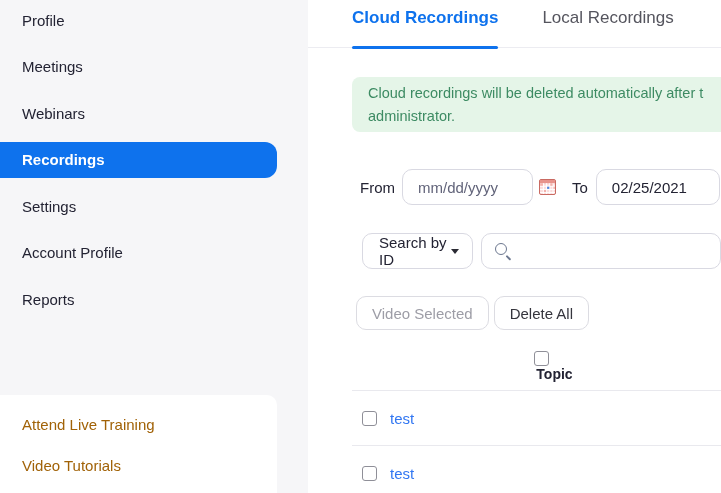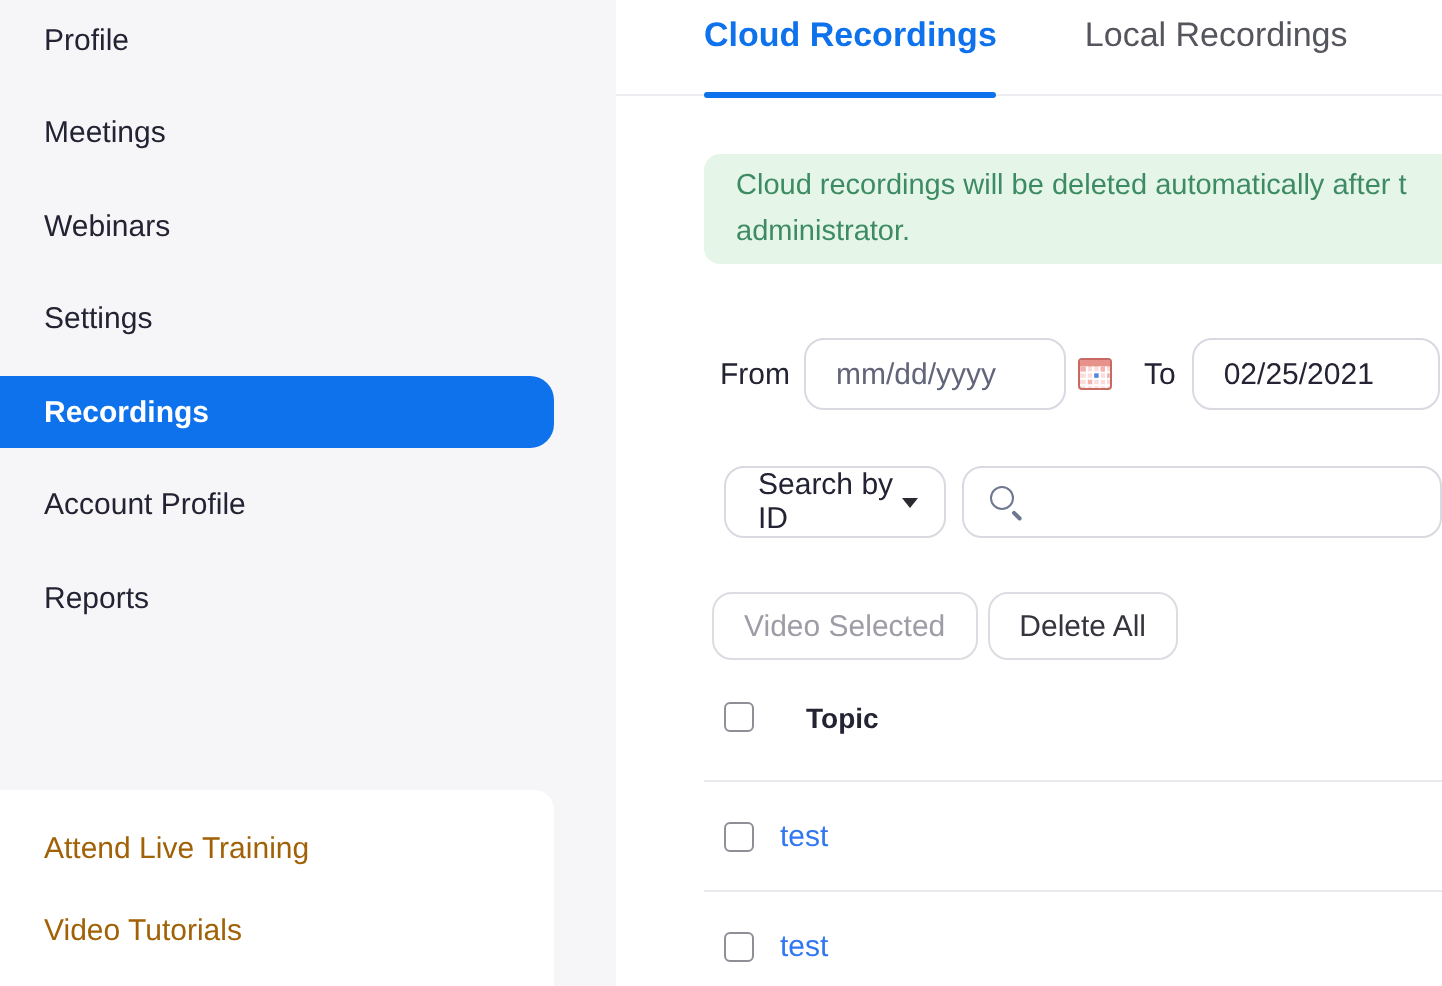--- a/index.html
+++ b/index.html
@@ -45,38 +45,38 @@
   .mag{position:absolute;left:14px;top:10px;width:16px;height:16px;pointer-events:none;}
   .mag::before{content:"";position:absolute;left:0;top:0;width:10px;height:10px;border:1.5px solid #6d7890;border-radius:50%;}
   .mag::after{content:"";position:absolute;left:11.5px;top:11.5px;width:6px;height:1.5px;background:#6d7890;transform:rotate(45deg);transform-origin:0 0;border-radius:1px;}
 
   .btn-row{margin:27px 0 0 48px;}
   .btn{height:34px;box-sizing:border-box;border:1px solid #dcdce2;border-radius:10px;background:#fff;font-family:"Liberation Sans",sans-serif;font-size:15px;color:#35353d;padding:0 15px;cursor:pointer;}
   .btn.disabled{color:#9d9da6;cursor:default;}
   .btn + .btn{margin-left:5px;}
 
   .table{margin:21px 0 0 44px;}
-  .thead{height:39px;display:flex;align-items:flex-start;padding-left:10px;border-bottom:1px solid #e9e9ee;}
+  .thead{height:39px;display:flex;align-items:center;padding-left:10px;border-bottom:1px solid #e9e9ee;flex-direction:column;}
   .trow{height:54px;display:flex;align-items:center;padding-left:10px;border-bottom:1px solid #e9e9ee;}
   .cb{width:15px;height:15px;box-sizing:border-box;border:1px solid #8f8f98;border-radius:3px;background:#fff;cursor:pointer;flex:none;}
   .th{margin-left:26px;font-size:14px;font-weight:bold;color:#232333;}
   .topic-link{margin-left:13px;font-size:15px;color:#3277f2;text-decoration:none;cursor:pointer;}
 </style>
 </head>
 <body>
 
 <div class="app">
 
   <aside class="sidebar">
     <nav class="nav">
       <div class="nav-item">Profile</div>
       <div class="nav-item">Meetings</div>
       <div class="nav-item">Webinars</div>
+      <div class="nav-item active">Recordings</div>
       <div class="nav-item">Settings</div>
-      <div class="nav-item active">Recordings</div>
       <div class="nav-item">Account Profile</div>
       <div class="nav-item">Reports</div>
     </nav>
     <div class="footer-card">
       <div class="footer-link">Attend Live Training</div>
       <div class="footer-link">Video Tutorials</div>
     </div>
   </aside>
 
   <main class="main">

